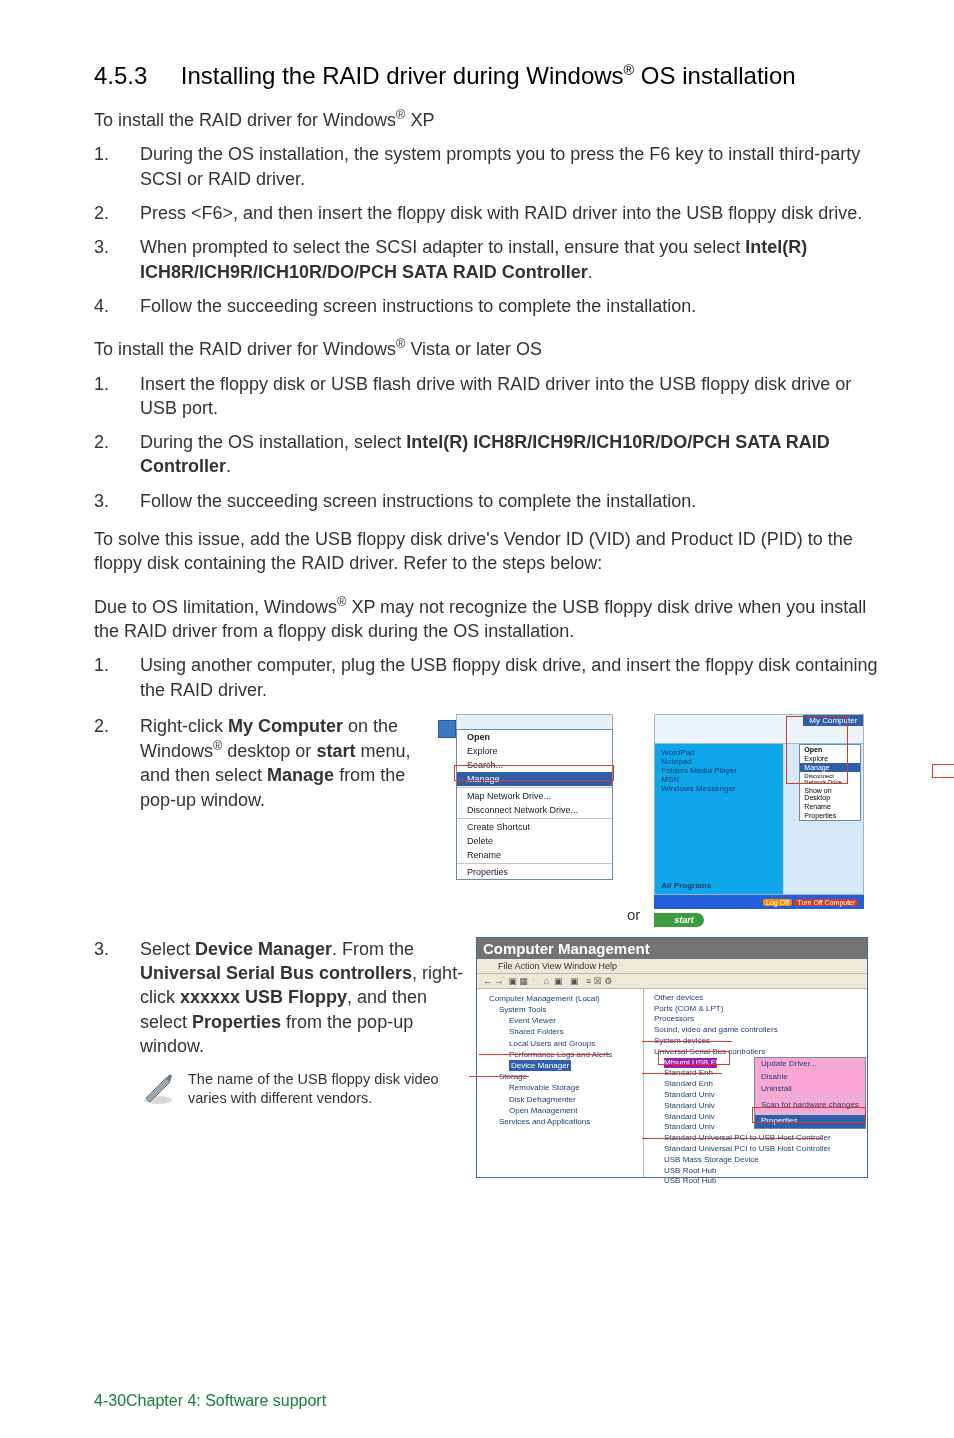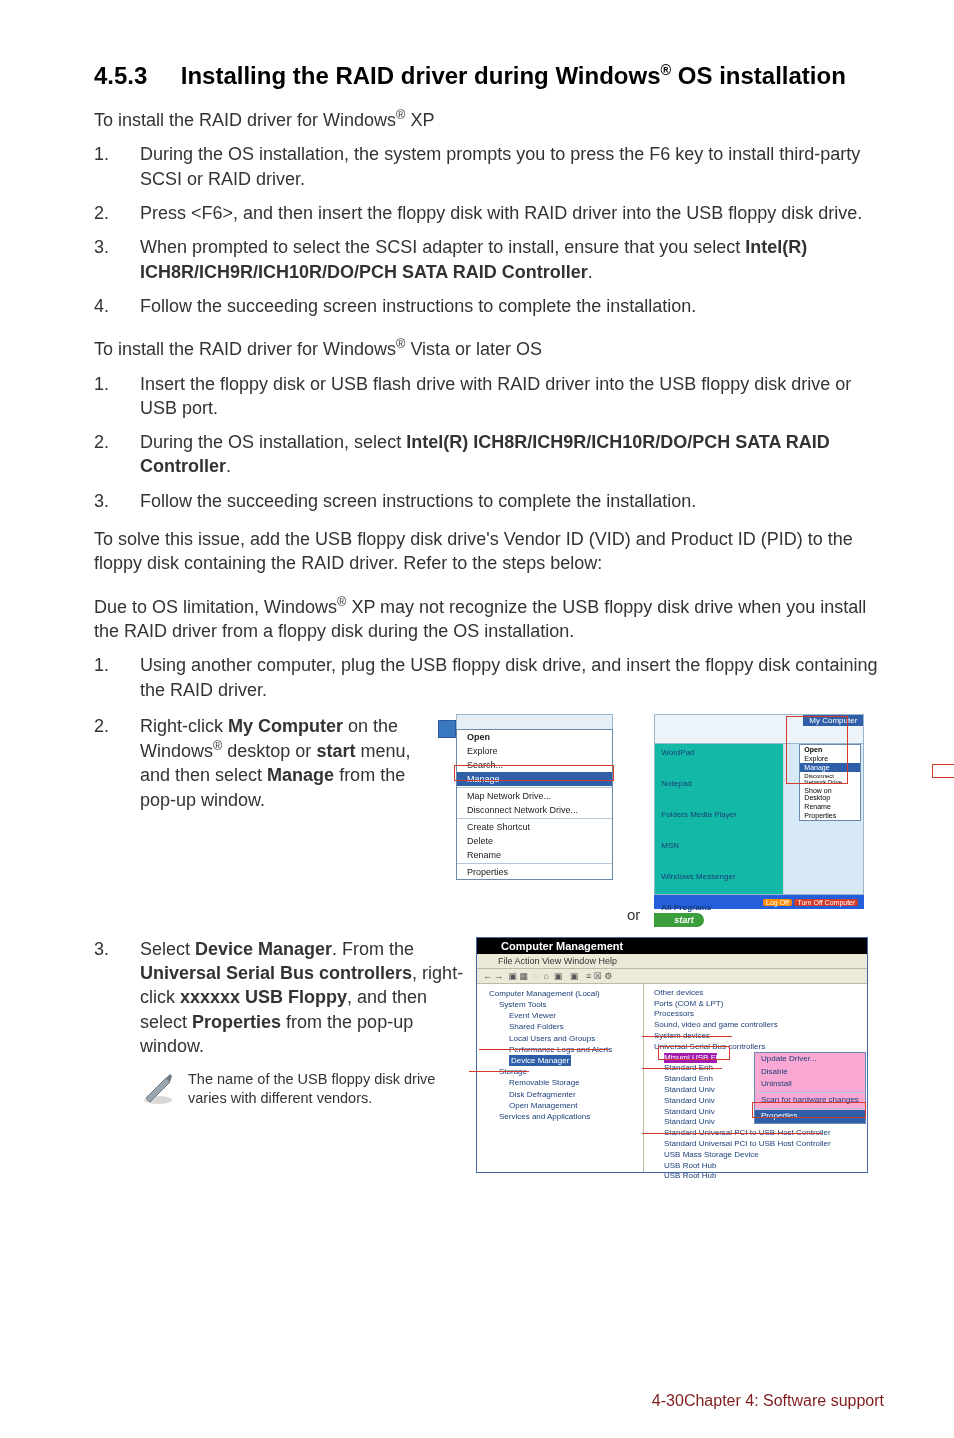--- a/index.html
+++ b/index.html
@@ -1,59 +1,59 @@
 <!DOCTYPE html>
 <html><head>
 <meta charset="utf-8">
 <style>
 body{margin:0;padding:0;font-family:Arial,Helvetica,sans-serif;background:#fff;color:#000}
 .page{width:954px;height:1438px;margin:0 auto;position:relative;box-sizing:border-box;padding:60px 70px 20px 94px}
-h2{font-size:24px;font-weight:bold;margin:0 0 16px 0;line-height:1.3}
+h2{font-size:24px;font-weight:normal;margin:0 0 16px 0;line-height:1.3}
 h2 .sup{vertical-align:super;font-size:0.6em}
 .body-text{font-size:18px;color:#333;line-height:1.35;margin:0 0 10px 0}
 .sup{vertical-align:super;font-size:0.7em}
 ol.num{list-style:none;padding:0;margin:0 0 12px 0}
 ol.num li{display:flex;font-size:18px;color:#333;line-height:1.35;margin-bottom:10px}
 ol.num li .n{width:46px;flex:0 0 46px}
 ol.num li .t{flex:1}
 .bold{font-weight:bold}
 .row{display:flex;gap:12px;align-items:flex-start;margin-bottom:10px}
 .row .left{flex:0 0 350px}
 .row .right{flex:1}
 .note-row{display:flex;align-items:flex-start;gap:12px;margin-top:6px;margin-left:46px}
 .note-text{font-size:14.5px;color:#333;line-height:1.3}
 .pen-icon{width:36px;height:36px;flex:0 0 36px}
-.footer{position:absolute;bottom:28px;left:94px;right:70px;display:flex;justify-content:flex-end;font-size:16px;color:#7f1d1d}
+.footer{position:absolute;bottom:28px;left:94px;right:70px;display:flex;justify-content:flex-start;font-size:16px;color:#15803d}
 
 
 .ctx-wrap{display:flex;gap:10px;align-items:flex-start}
 .ctx-menu{background:#fff;border:1px solid #6a8aab;width:155px;font-size:9px;color:#222}
 .ctx-menu .it{padding:2px 10px;white-space:nowrap}
 .ctx-menu .it.hl{background:#2f5fa8;color:#fff}
 .ctx-menu .sep{border-top:1px solid #b6c7d8;margin:1px 0}
 .or-label{font-size:15px;color:#333;align-self:flex-end;margin:0 4px 4px 4px}
 .start-col{width:210px;position:relative}
 .start-top-small{background:#ecf3f9;border:1px solid #9cb7cb;height:28px;position:relative}
 .title-mc{position:absolute;top:0;right:0;background:#2f5fa8;color:#fff;font-size:8px;padding:1px 6px}
 .start-body{display:flex;border:1px solid #9cb7cb;border-top:none;height:150px}
-.start-left{width:118px;background:#14b8a6;font-size:8px;padding:4px 4px 4px 6px;display:flex;flex-direction:column;gap:22px;border-right:1px solid #cdd9e4}
+.start-left{width:118px;background:#0ea5e9;font-size:8px;padding:4px 4px 4px 6px;display:flex;flex-direction:column;gap:0;border-right:1px solid #cdd9e4}
 .start-left .mi{color:#1a3e78}
 .start-left .allp{margin-top:auto;color:#1a3e78;font-weight:bold}
 .start-right{flex:1;background:#d7e8f6;font-size:7px;position:relative}
 .start-right .ctx2{position:absolute;right:2px;top:0;width:60px;background:#fff;border:1px solid #6a8aab}
 .start-right .ctx2 .it2{padding:1px 4px;font-size:7px}
 .start-right .ctx2 .it2.hl{background:#2f5fa8;color:#fff}
 .start-bar{background:#245edb;color:#fff;font-size:9px;padding:2px 6px;display:flex;justify-content:space-between}
 .start-bar .logoff{background:#ff8a00;border-radius:2px;padding:0 3px;font-size:7px}
 .start-btn{background:#3b9d3b;color:#fff;font-size:9px;font-style:italic;font-weight:bold;padding:2px 10px 2px 20px;display:inline-block;border-radius:0 10px 10px 0}
 .redbox{position:absolute;border:1.5px solid #d23a2a;pointer-events:none}
 
 
 .cm{width:390px;border:1px solid #4469a8}
-.cm-title{background:#000000;color:#fff;font-size:11px;font-weight:bold;padding:2px 24px}
+.cm-title{background:#737373;color:#fff;font-size:15px;font-weight:bold;padding:2px 6px}
 .cm-menu{background:#ece9d8;font-size:9px;color:#333;padding:2px 21px;border-bottom:1px solid #bfb8a5}
 .cm-tb{background:#ece9d8;padding:2px 6px;border-bottom:1px solid #bfb8a5;font-size:9px;color:#555}
 .cm-body{display:flex;height:188px;background:#fff}
 .cm-left{width:162px;border-right:1px solid #bfb8a5;font-size:8px;padding:4px 2px;line-height:1.4;color:#1a3e78}
 .cm-left .nd{padding-left:10px;white-space:nowrap}
 .cm-left .nd2{padding-left:20px}
 .cm-left .nd3{padding-left:30px}
 .cm-left .sel{background:#2f5fa8;color:#fff;display:inline-block;padding:0 2px}
 .cm-right{flex:1;font-size:8px;padding:4px 2px;line-height:1.35;color:#1a3e78;position:relative}
 .cm-right .nd{padding-left:8px;white-space:nowrap}
@@ -214,21 +214,21 @@
           <span>Select </span><span class="bold">Device Manager</span><span>. From the </span><span class="bold">Universal Serial Bus controllers</span><span>, right-click </span><span class="bold">xxxxxx USB Floppy</span><span>, and then select </span><span class="bold">Properties</span><span> from the pop-up window.</span>
         </span>
           </li>
       </ol>
       <div class="note-row">
         <svg class="pen-icon" viewBox="0 0 36 36">
             <ellipse cx="18" cy="30" rx="14" ry="4" fill="#d8d8d8"></ellipse>
             <path d="M6 28 L26 8 L30 12 L10 32 Z" fill="#9aa7b0" stroke="#6c7a85" stroke-width="1"></path>
             <path d="M26 8 L30 4 L32 6 L30 12 Z" fill="#6c7a85"></path>
           </svg>
-        <div class="note-text">The name of the USB floppy disk drive varies with different vendors.</div>
+        <div class="note-text">The name of the USB floppy disk video varies with different vendors.</div>
       </div>
     </div>
     <div class="right">
       <div class="cm">
         <div class="cm-title">Computer Management</div>
         <div class="cm-menu">File   Action   View   Window   Help</div>
         <div class="cm-tb">← → &nbsp;▣ ▦ &nbsp;☞ ⌂ &nbsp;▣ &nbsp; ▣ &nbsp; ≡ ☒ ⚙</div>
         <div class="cm-body">
           <div class="cm-left">
             <div class="nd">Computer Management (Local)</div>

